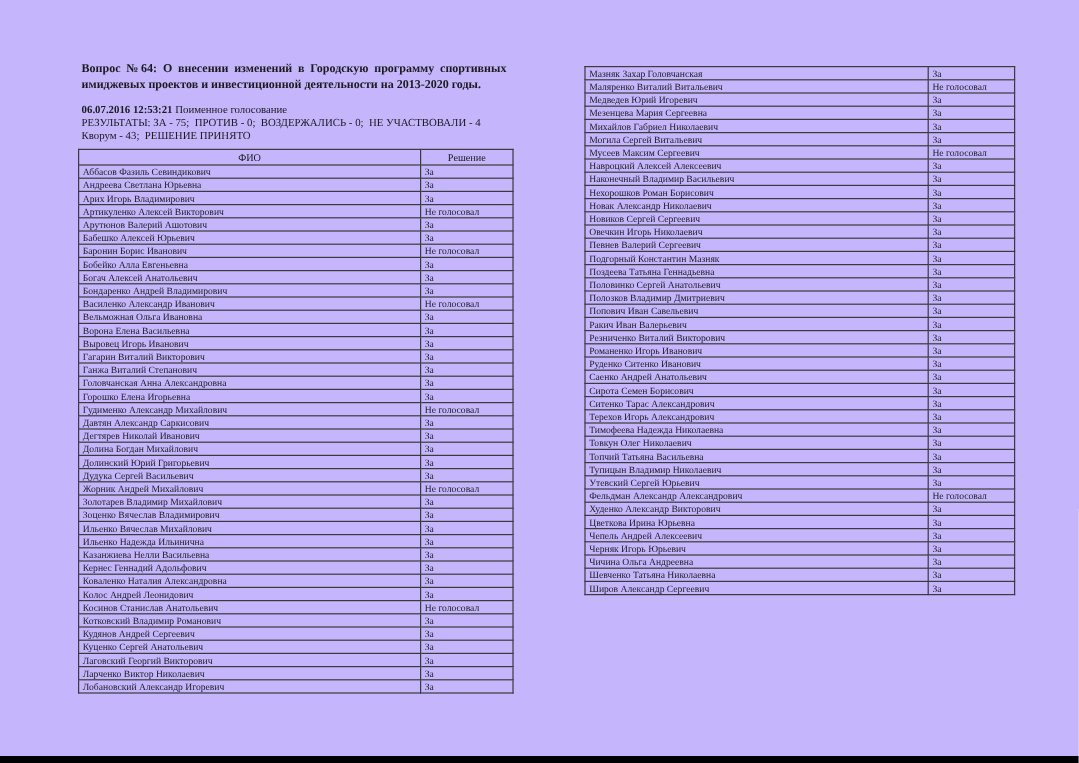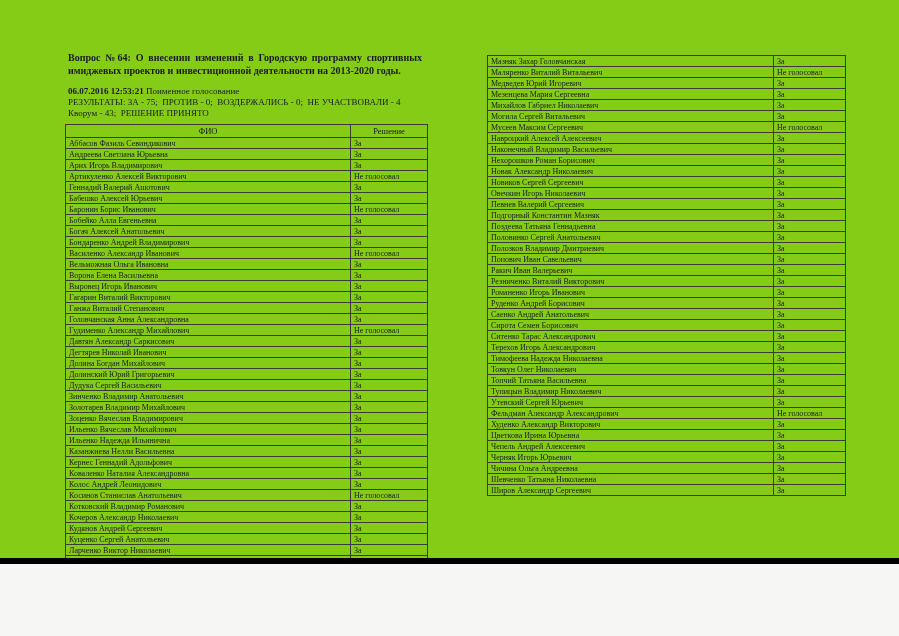--- a/index.html
+++ b/index.html
@@ -4,22 +4,22 @@
 <style>
   html, body {
     margin: 0;
     padding: 0;
     background: #f6f6f4;
     font-family: "Liberation Serif", "DejaVu Serif", serif;
   }
   .page {
     position: relative;
     width: 899px;
-    height: 564px;
-    background: #84cc16;
+    height: 636px;
+    background: #c4b5fd;
     color: #1b1b1b;
     overflow: hidden;
   }
   .header-block {
     position: absolute;
     left: 68px;
     top: 51px;
     width: 354px;
   }
   .question-title {
@@ -123,21 +123,21 @@
         </tr>
         <tr>
           <td>Арих Игорь Владимирович</td>
           <td>За</td>
         </tr>
         <tr>
           <td>Артикуленко Алексей Викторович</td>
           <td>Не голосовал</td>
         </tr>
         <tr>
-          <td>Геннадий Валерий Ашотович</td>
+          <td>Арутюнов Валерий Ашотович</td>
           <td>За</td>
         </tr>
         <tr>
           <td>Бабешко Алексей Юрьевич</td>
           <td>За</td>
         </tr>
         <tr>
           <td>Баронин Борис Иванович</td>
           <td>Не голосовал</td>
         </tr>
@@ -175,20 +175,24 @@
         </tr>
         <tr>
           <td>Ганжа Виталий Степанович</td>
           <td>За</td>
         </tr>
         <tr>
           <td>Головчанская Анна Александровна</td>
           <td>За</td>
         </tr>
         <tr>
+          <td>Горошко Елена Игорьевна</td>
+          <td>За</td>
+        </tr>
+        <tr>
           <td>Гудименко Александр Михайлович</td>
           <td>Не голосовал</td>
         </tr>
         <tr>
           <td>Давтян Александр Саркисович</td>
           <td>За</td>
         </tr>
         <tr>
           <td>Дегтярев Николай Иванович</td>
           <td>За</td>
@@ -199,22 +203,22 @@
         </tr>
         <tr>
           <td>Долинский Юрий Григорьевич</td>
           <td>За</td>
         </tr>
         <tr>
           <td>Дудука Сергей Васильевич</td>
           <td>За</td>
         </tr>
         <tr>
-          <td>Зинченко Владимир Анатольевич</td>
-          <td>За</td>
+          <td>Жорник Андрей Михайлович</td>
+          <td>Не голосовал</td>
         </tr>
         <tr>
           <td>Золотарев Владимир Михайлович</td>
           <td>За</td>
         </tr>
         <tr>
           <td>Зоценко Вячеслав Владимирович</td>
           <td>За</td>
         </tr>
         <tr>
@@ -243,29 +247,29 @@
         </tr>
         <tr>
           <td>Косинов Станислав Анатольевич</td>
           <td>Не голосовал</td>
         </tr>
         <tr>
           <td>Котковский Владимир Романович</td>
           <td>За</td>
         </tr>
         <tr>
-          <td>Кочеров Александр Николаевич</td>
-          <td>За</td>
-        </tr>
-        <tr>
           <td>Кудянов Андрей Сергеевич</td>
           <td>За</td>
         </tr>
         <tr>
           <td>Куценко Сергей Анатольевич</td>
+          <td>За</td>
+        </tr>
+        <tr>
+          <td>Лаговский Георгий Викторович</td>
           <td>За</td>
         </tr>
         <tr>
           <td>Ларченко Виктор Николаевич</td>
           <td>За</td>
         </tr>
         <tr>
           <td>Лобановский Александр Игоревич</td>
           <td>За</td>
         </tr>
@@ -360,21 +364,21 @@
         </tr>
         <tr>
           <td>Резниченко Виталий Викторович</td>
           <td>За</td>
         </tr>
         <tr>
           <td>Романенко Игорь Иванович</td>
           <td>За</td>
         </tr>
         <tr>
-          <td>Руденко Андрей Борисович</td>
+          <td>Руденко Ситенко Иванович</td>
           <td>За</td>
         </tr>
         <tr>
           <td>Саенко Андрей Анатольевич</td>
           <td>За</td>
         </tr>
         <tr>
           <td>Сирота Семен Борисович</td>
           <td>За</td>
         </tr>

